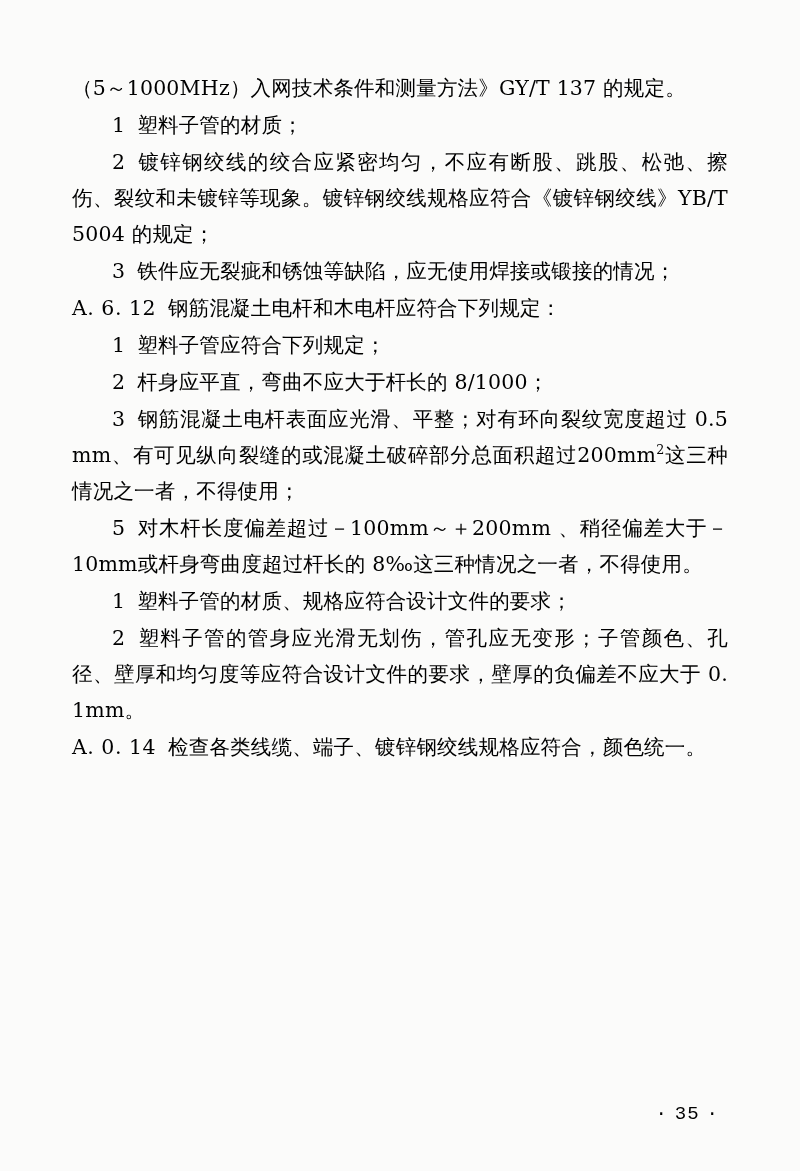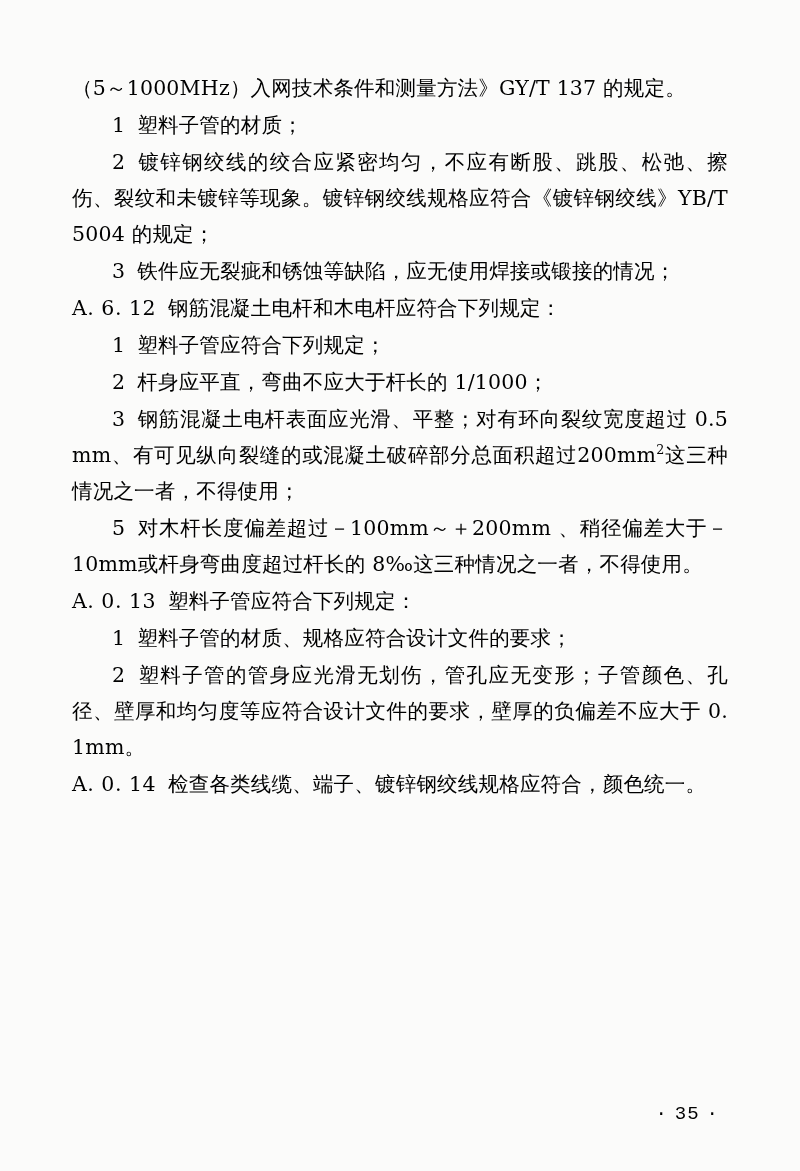--- a/index.html
+++ b/index.html
@@ -88,35 +88,32 @@
 
     <p class="para">
       <span class="clause-label">A. 6. 12</span><span class="gap"></span><span>钢筋混凝土电杆和木电杆应符合下列规定：</span>
     </p>
 
     <p class="para">
       <span class="num-label">1</span><span class="gap"></span><span>塑料子管应符合下列规定；</span>
     </p>
 
     <p class="para">
-      <span class="num-label">2</span><span class="gap"></span><span>杆身应平直，弯曲不应大于杆长的 1/1000；</span>
+      <span class="num-label">2</span><span class="gap"></span><span>杆身应平直，弯曲不应大于杆长的 8/1000；</span>
     </p>
 
     <p class="para">
       <span class="num-label">3</span><span class="gap"></span><span>钢筋混凝土电杆表面应光滑、平整；对有环向裂纹宽度超过 0.5mm、有可见纵向裂缝的或混凝土破碎部分总面积超过200mm</span><sup>2</sup><span>这三种情况之一者，不得使用；</span>
     </p>
 
 
     <p class="para">
       <span class="num-label">5</span><span class="gap"></span><span>对木杆长度偏差超过－100mm～＋200mm 、稍径偏差大于－10mm或杆身弯曲度超过杆长的 8‰这三种情况之一者，不得使用。</span>
     </p>
 
-    <p class="para">
-      <span class="clause-label">A. 0. 13</span><span class="gap"></span><span>塑料子管应符合下列规定：</span>
-    </p>
 
     <p class="para">
       <span class="num-label">1</span><span class="gap"></span><span>塑料子管的材质、规格应符合设计文件的要求；</span>
     </p>
 
     <p class="para">
       <span class="num-label">2</span><span class="gap"></span><span>塑料子管的管身应光滑无划伤，管孔应无变形；子管颜色、孔径、壁厚和均匀度等应符合设计文件的要求，壁厚的负偏差不应大于 0.1mm。</span>
     </p>
 
     <p class="para">

